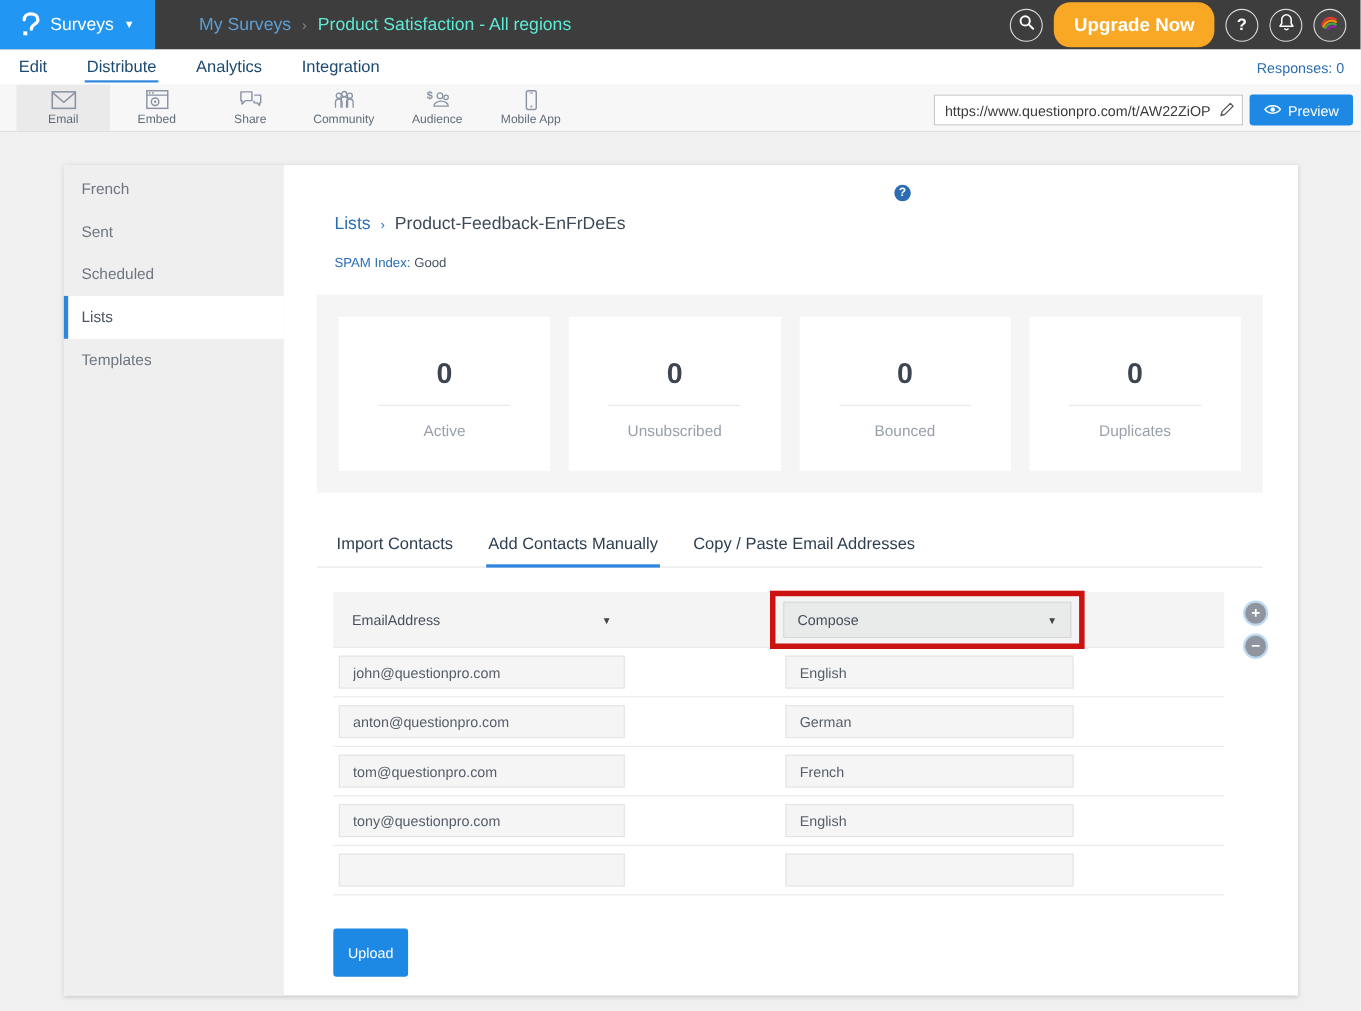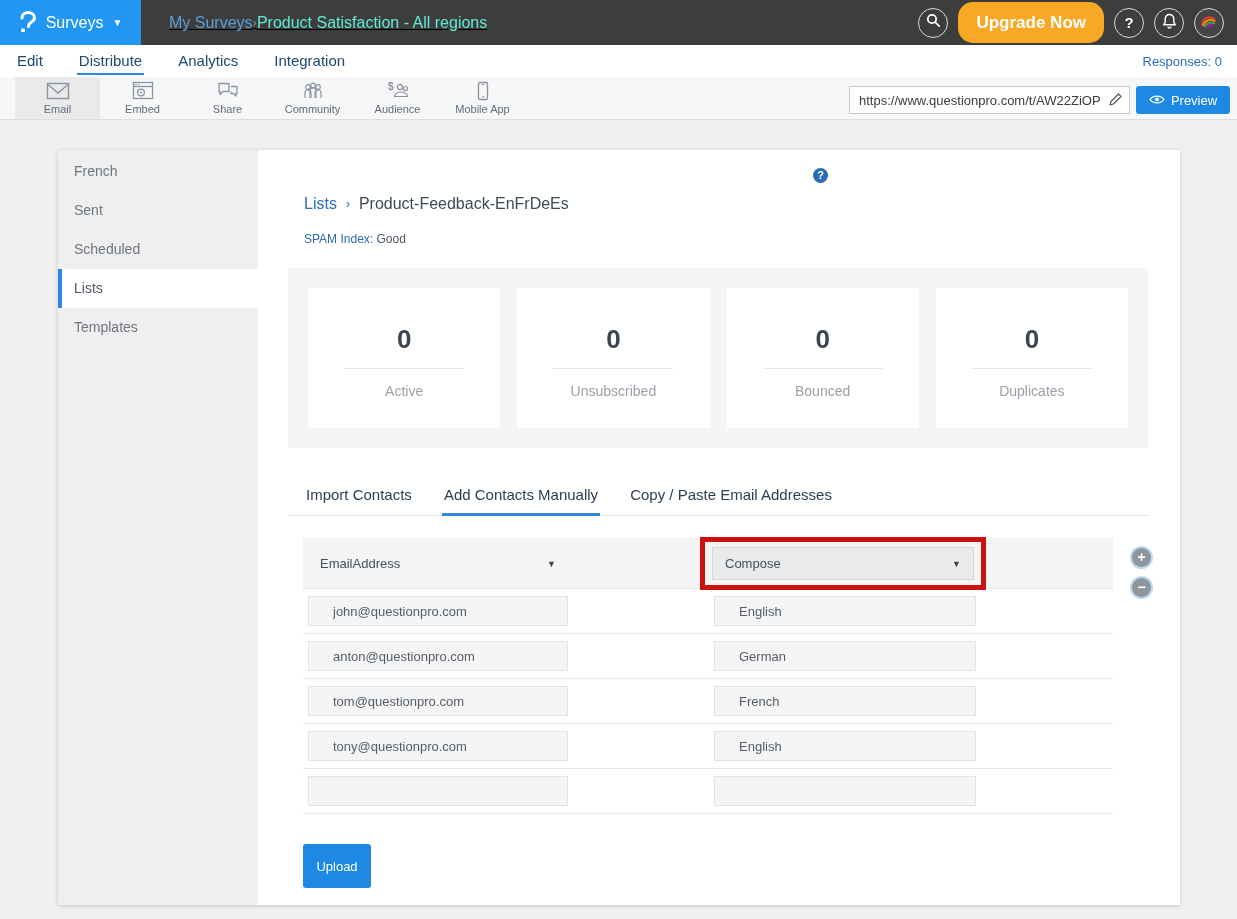--- a/index.html
+++ b/index.html
@@ -8,21 +8,21 @@
     background: #f0f0f0;
     font-family: "Liberation Sans", sans-serif;
     overflow: hidden;
   }
   
   .topbar { position: absolute; left:0; top:0; width:1237px; height:45px; background:#3d3d3d; display:flex; align-items:center; }
   .logo-box { width:141px; height:45px; background:#2196f3; display:flex; align-items:center; justify-content:center; gap:9px; cursor:pointer; }
   .logo-box svg { display:block; }
   .logo-label { color:#fff; font-size:16px; }
   .logo-caret { color:#fff; font-size:10px; }
-  .tb-crumb { margin-left:28px; display:flex; align-items:center; font-size:16px;text-decoration:underline; }
+  .tb-crumb { margin-left:40px; display:flex; align-items:center; gap:10px; font-size:16px; }
   .tb-crumb .parent { color:#5b9fd6; cursor:pointer; }
   .tb-crumb .sep { color:#8a8a8a; font-size:13px; }
   .tb-crumb .current { color:#5eead4; }
   .tb-right { margin-left:auto; display:flex; align-items:center; gap:10px; padding-right:13px; }
   .circle-btn { width:30px; height:30px; border-radius:50%; border:1px solid #d9d9d9; display:flex; align-items:center; justify-content:center; color:#fff; cursor:pointer; background:transparent; }
   .circle-btn.qmark { font-size:15px; font-weight:bold; }
   .upgrade-btn { height:41px; border:none; border-radius:15px; background:#f9a825; color:#fff; font-weight:bold; font-size:17px; padding:0 18px; cursor:pointer; font-family:"Liberation Sans",sans-serif; }
   .avatar { width:30px; height:30px; border-radius:50%; border:1px solid #d9d9d9; background:#454545; display:flex; align-items:center; justify-content:center; overflow:hidden; cursor:pointer; }
   
   .navrow { position:absolute; left:0; top:45px; width:1237px; height:32px; background:#fff; display:flex; align-items:center; padding:0 15px; }
@@ -67,21 +67,21 @@
   .ctab.active { border-bottom:3px solid #2e86de; }
   
   .ctable { position:absolute; left:45px; top:388px; width:810px; }
   .thead { position:relative; height:51px; background:#f4f4f5; border-bottom:1px solid #e9e9e9; }
   .selbox { display:flex; align-items:center; justify-content:space-between; font-size:13px; color:#454f5b; cursor:pointer; }
   .sel-email { position:absolute; left:5px; top:10px; width:260px; height:31px; padding:0 12px; }
   .red-box { position:absolute; left:397px; top:-1px; width:286px; height:53px; border:5px solid #cc1111; }
   .sel-lang { position:absolute; left:7px; top:5px; width:262px; height:33px; background:#e9eaea; border:1px solid #d8d8d8; padding:0 12px; }
   .caret { font-size:9px; color:#444; }
   .trow { position:relative; height:45px; border-bottom:1px solid #e9e9e9; }
-  .cell-input { position:absolute; top:7px; height:30px; background:#f5f5f6; border:1px solid #e3e3e4; font-size:13px; color:#555e68; padding:0 24px; font-family:"Liberation Sans",sans-serif; }
+  .cell-input { position:absolute; top:7px; height:30px; background:#f5f5f6; border:1px solid #e3e3e4; font-size:13px; color:#555e68; padding:0 12px; font-family:"Liberation Sans",sans-serif; }
   .cell-email { left:5px; width:260px; }
   .cell-lang { left:411px; width:262px; }
   .round-mini { position:absolute; width:19px; height:19px; border-radius:50%; background:#8e959e; color:#fff; text-align:center; line-height:17px; font-size:14px; font-weight:bold; cursor:pointer; box-shadow:0 0 0 2px #bdd9ef; border:none; }
   .plus-btn { left:874px; top:398px; }
   .minus-btn { left:874px; top:428px; }
   .upload-btn { position:absolute; left:45px; top:694px; width:68px; height:44px; background:#1e88e5; border:none; border-radius:3px; color:#fff; font-size:13px; cursor:pointer; font-family:"Liberation Sans",sans-serif; }
 </style>
 </head>
 <body>
 

